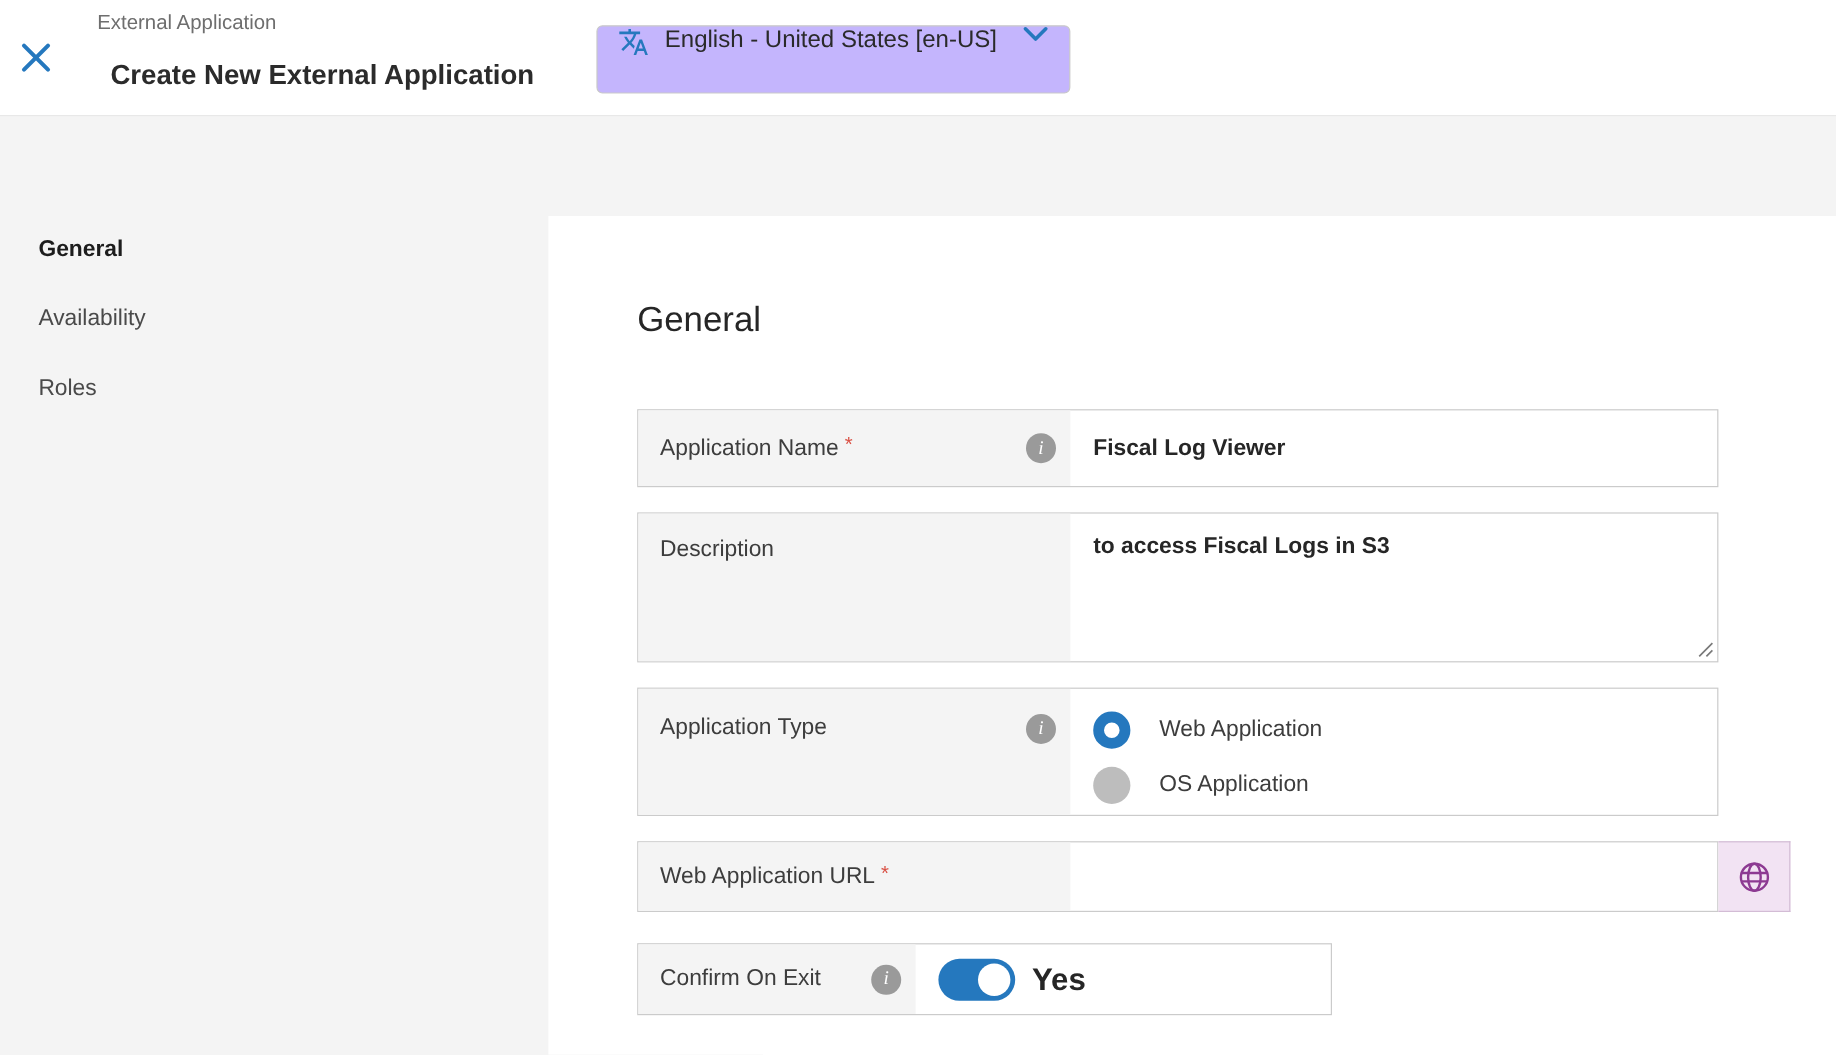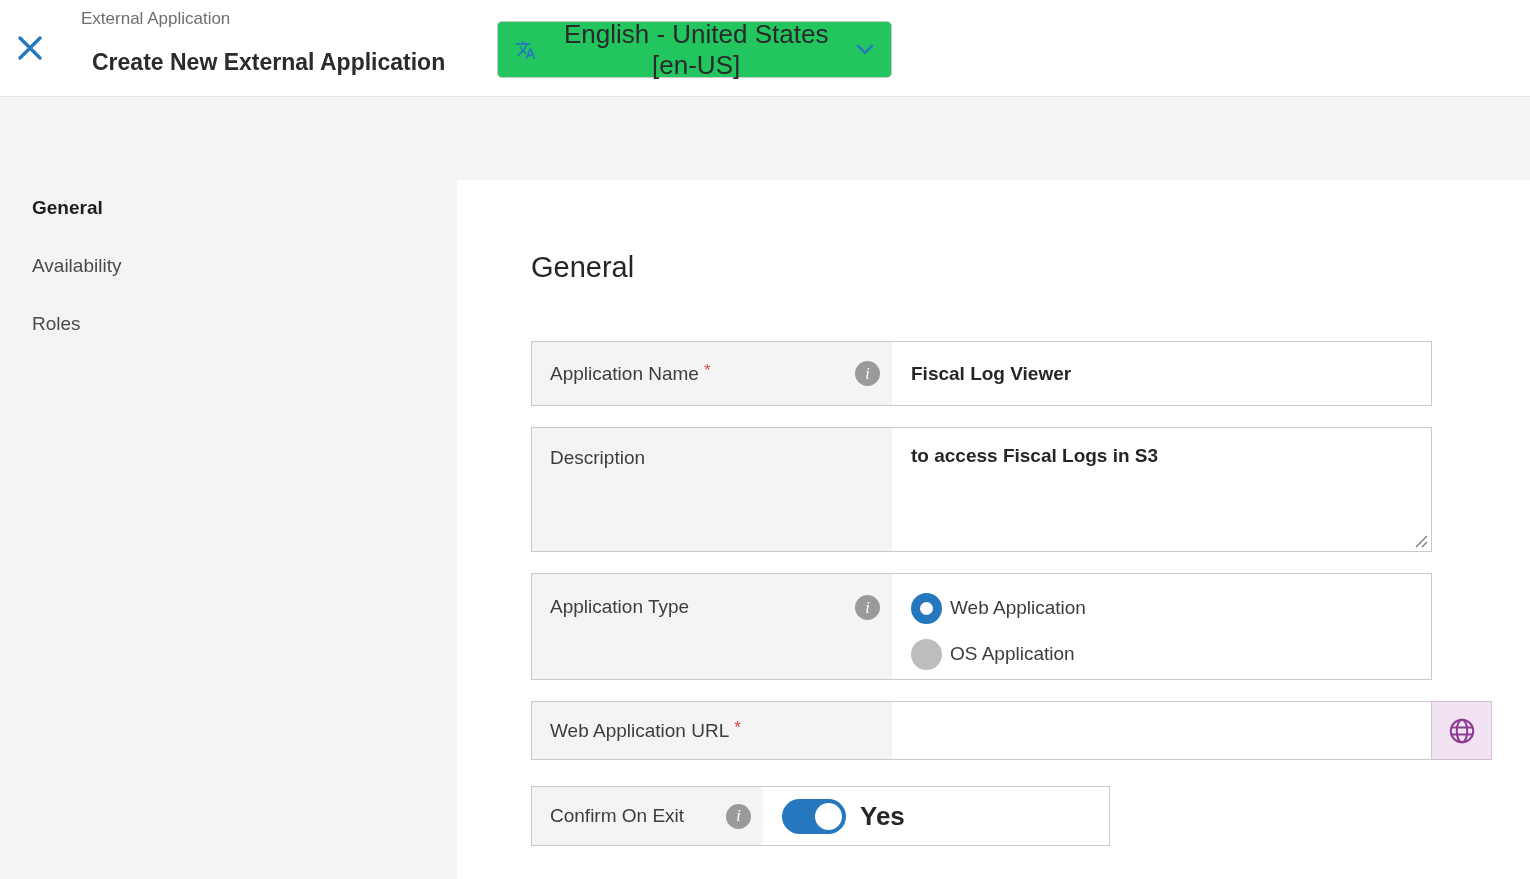--- a/index.html
+++ b/index.html
@@ -37,28 +37,28 @@
     font-size: 23px;
     font-weight: 700;
     color: #2b2b2b;
     margin: 11px;
     line-height: 1.2;
   }
   .lang-selector {
     position: absolute;
     left: 497px; top: 21px;
     width: 395px; height: 57px;
-    background: #22c55e;
+    background: #c4b5fd;
     border: 1px solid #c9c9c9;
     border-radius: 5px;
-    display: flex; align-items: center;
+    display: flex; 
     padding: 0 17px;
     gap: 13px;
     font-family: inherit;
-    font-size: 26px;
+    font-size: 20px;
     color: #2a2a2a;
     cursor: pointer;
   }
   .lang-selector .chev { margin-left: auto; }
 
   
   .body-area {
     position: relative;
     height: 782px;
     background: #f4f4f4;
@@ -177,21 +177,21 @@
     position: absolute;
     right: 3px; bottom: 3px;
     width: 16px; height: 16px;
     cursor: nwse-resize;
   }
 
   
   .radio-group { flex: 1; padding: 11px 0 0 19px; }
   .radio-row {
     display: flex; align-items: center;
-    height: 46px; gap: 8px;
+    height: 46px; gap: 24px;
     cursor: pointer;
   }
   .radio { width: 31px; height: 31px; border-radius: 50%; flex-shrink: 0; }
   .radio.selected { border: 9px solid #2578be; background: #ffffff; }
   .radio.unselected { background: #bdbdbd; }
   .radio-label { font-size: 19px; color: #3d3d3d; }
 
   
   .url-group { display: flex; width: 961px; margin-bottom: 26px; }
   .url-group .field-row { flex: 1; margin-bottom: 0; }

